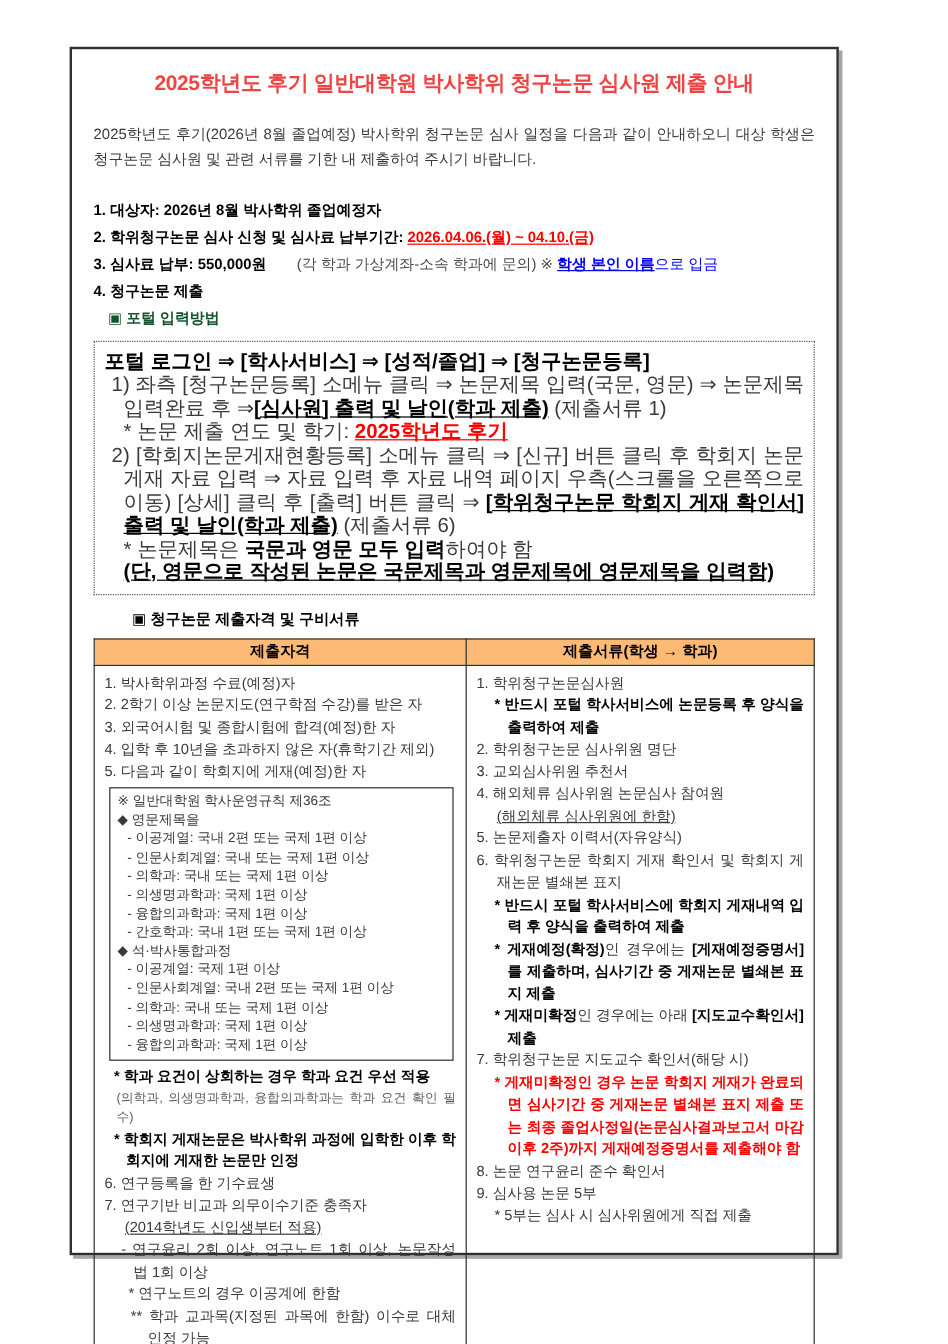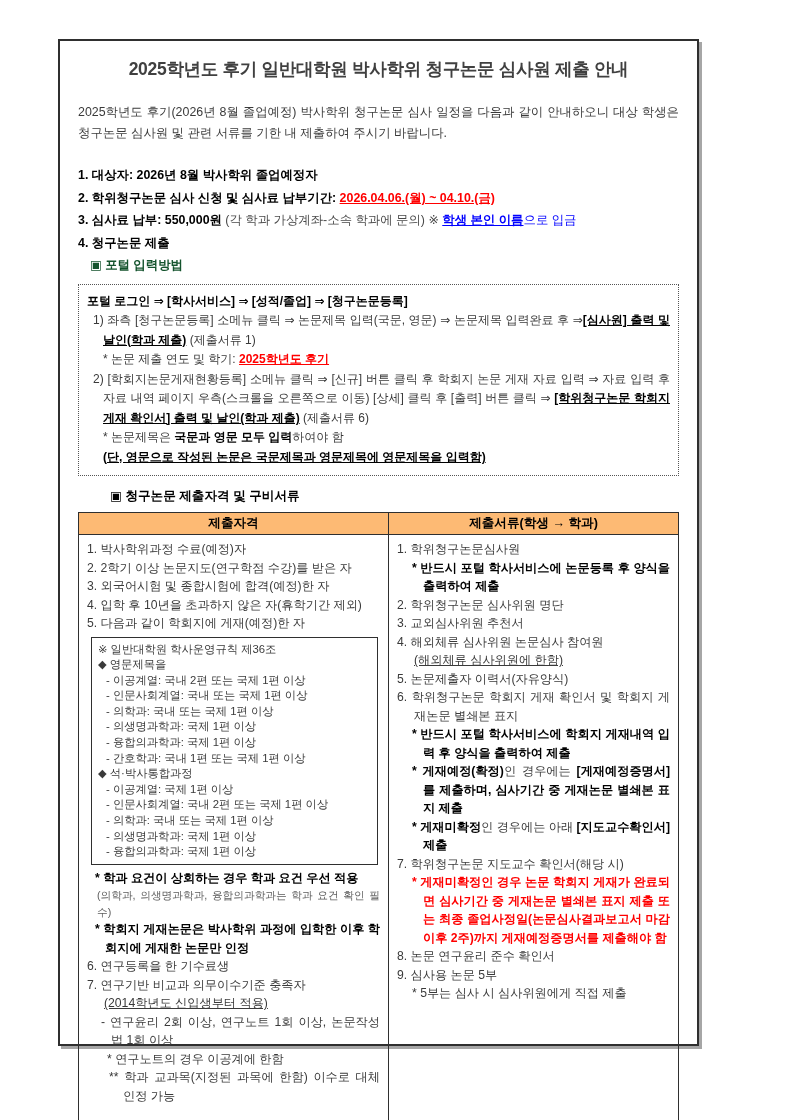--- a/index.html
+++ b/index.html
@@ -9,39 +9,39 @@
     color:#3a3a3a;
     -webkit-font-smoothing:antialiased;
   }
   .page-frame{
     position:absolute;left:58px;top:39px;width:641px;height:1007px;
     box-sizing:border-box;border:2px solid #2f2f2f;background:#fff;
     box-shadow:3px 3px 0 #a6a6a6;
     padding:14px 18px 0 18px;
   }
   .doc-title{
-    text-align:center;font-size:17.5px;font-weight:bold;color:#404040;
+    text-align:center;font-size:17.5px;font-weight:bold;color:#ef4444;
     margin:2px 0 0 0;letter-spacing:-0.3px;
   }
   .intro{
     margin-top:21px;font-size:12.4px;line-height:21px;text-align:justify;
     word-break:break-all;color:#3a3a3a;
   }
   .num-list{margin-top:20px;font-size:12.4px;line-height:22.5px;}
   .num-item{font-weight:bold;color:#000;}
-  .plain-note{font-weight:normal;color:#4a4a4a;}
+  .plain-note{font-weight:normal;color:#4a4a4a;padding-left:22px;}
   .red-em{color:#ff0000;font-weight:bold;text-decoration:underline;}
   .blue-em{color:#0000ff;font-weight:bold;text-decoration:underline;}
   .blue-txt{color:#0000ff;font-weight:normal;}
   .sub-heading{font-weight:bold;color:#14532d;padding-left:12px;}
   .portal-box{
     margin:7px 0 0 0;width:100%;box-sizing:border-box;
     border:1.5px dotted #555;
     padding:7px 8px 8px 8px;
-    font-size:12px;line-height:19.5px;text-align:justify;word-break:break-all;
+    font-size:17px;line-height:19.5px;text-align:justify;word-break:break-all;
   }
   .portal-path{font-weight:bold;color:#000;}
   .portal-step{padding-left:16px;text-indent:-10px;color:#3a3a3a;}
   .portal-note{padding-left:26px;text-indent:-10px;color:#3a3a3a;}
   .bold-ul{font-weight:bold;color:#000;text-decoration:underline;}
   .bold-only{font-weight:bold;color:#000;}
   .section2-heading{margin-top:12px;font-size:12.6px;font-weight:bold;color:#000;margin-left:32px;}
   table.req-table{
     width:100%;border-collapse:collapse;margin-top:7px;table-layout:fixed;
   }

